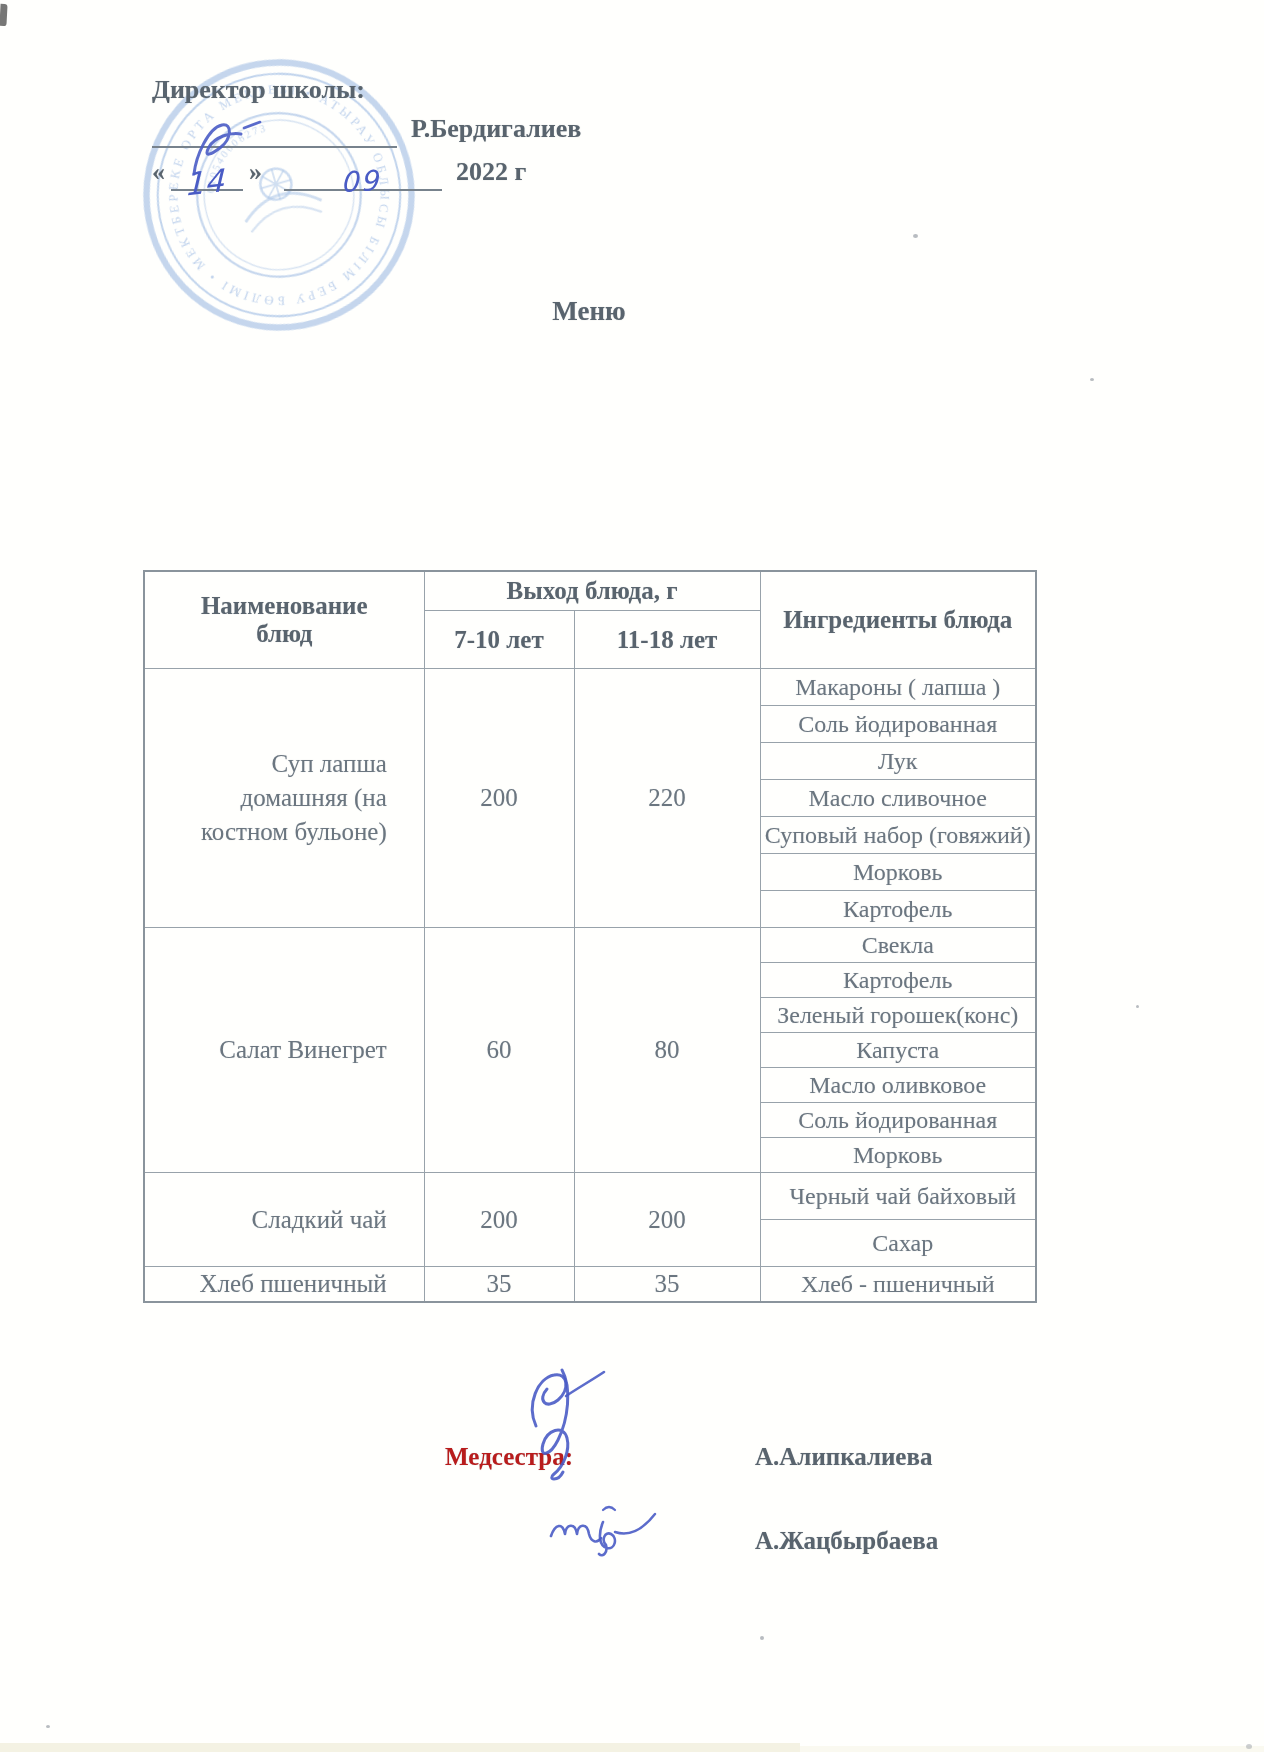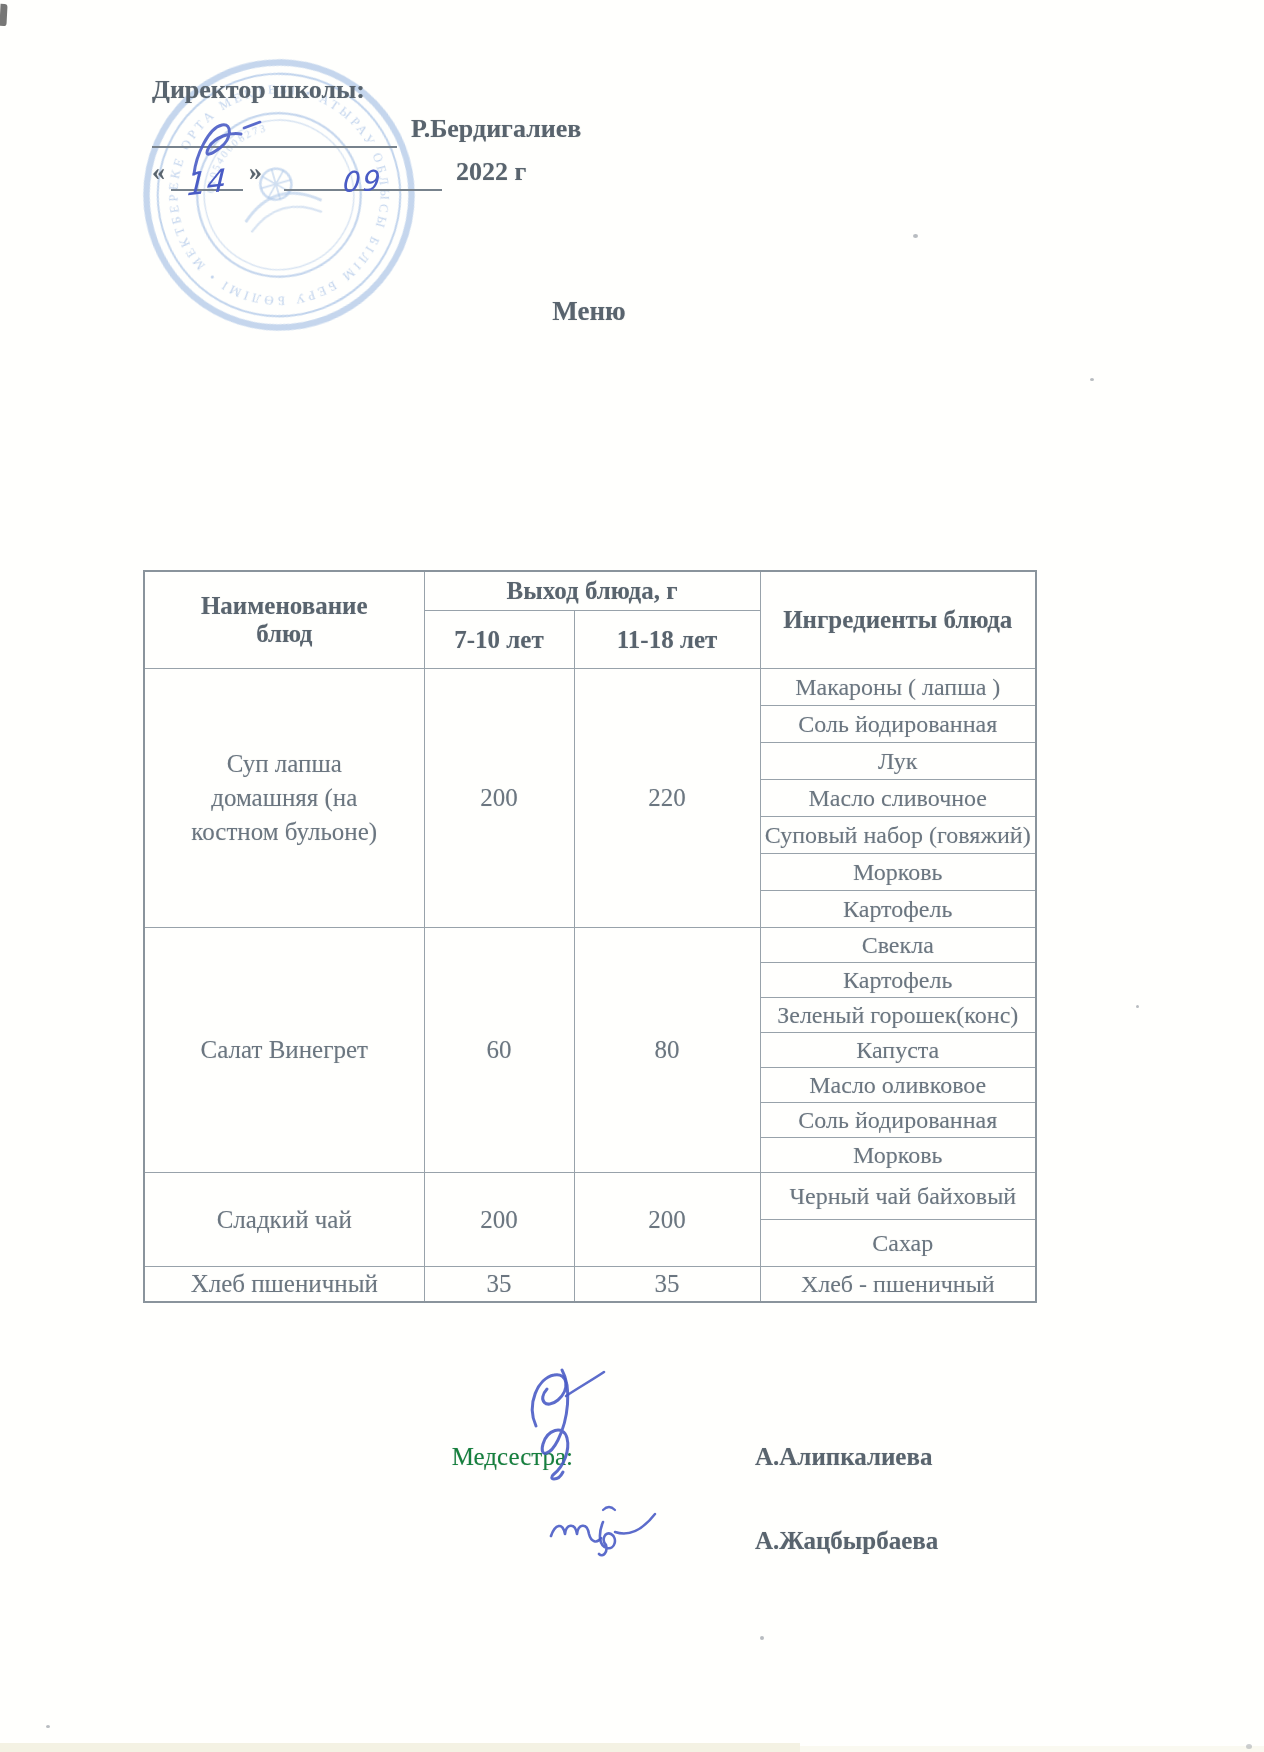--- a/index.html
+++ b/index.html
@@ -41,32 +41,32 @@
   table.menu th,table.menu td{
     border:1px solid #98a2aa;text-align:center;vertical-align:middle;
     padding:0 2px;font-weight:normal;overflow:hidden;
     text-shadow:0 0 1px rgba(107,118,128,.3);
   }
   table.menu{border:2px solid #8a949c;}
   table.menu th{font-weight:bold;color:#59646e;}
   tr.h1 th{height:38px;}
   tr.h2 th{height:57px;}
   .th-dish .l2{display:block;}
-  td.dish .inner{max-width:205px;margin:0 auto;line-height:1.35;}
+  td.dish .inner{max-width:205px;margin:0 auto;line-height:1.35;text-align:right;}
   tr.rh1 td.ing{height:36px;}
   tr.rh2 td.ing{height:34px;}
   tr.rh3 td.ing{height:46px;padding-left:12px;}
   tr.rh4 td.ing{height:34px;}
   td.ing{font-size:24px;}
   
   tr.div-p td.ing{border-top:1px solid #cf9cc6;}
   tr.div-g td.ing{border-top:1px solid #a6c8a0;}
   tr.sep td{border-top:1px solid #7fbcb2;}
   
-  .f-label{position:absolute;left:143px;width:430px;text-align:right;font-weight:normal;font-size:25px;color:#15803d;text-shadow:0 0 1px rgba(89,100,110,.35);}
+  .f-label{position:absolute;left:143px;width:430px;text-align:right;font-weight:bold;font-size:25px;color:#b91c1c;text-shadow:0 0 1px rgba(89,100,110,.35);}
   .f-label.nurse{top:1443px;}
   .f-label.ped{top:1527px;}
   .f-name{position:absolute;left:755px;font-weight:bold;font-size:25px;color:#59646e;text-shadow:0 0 1px rgba(89,100,110,.35);}
   .f-name.nurse{top:1443px;}
   .f-name.ped{top:1527px;}
   .sig-nurse{position:absolute;left:516px;top:1360px;}
   .sig-ped{position:absolute;left:543px;top:1500px;}
   .ink{stroke:#4a5cc5;fill:none;stroke-linecap:round;stroke-linejoin:round;}
 </style>
 </head>

